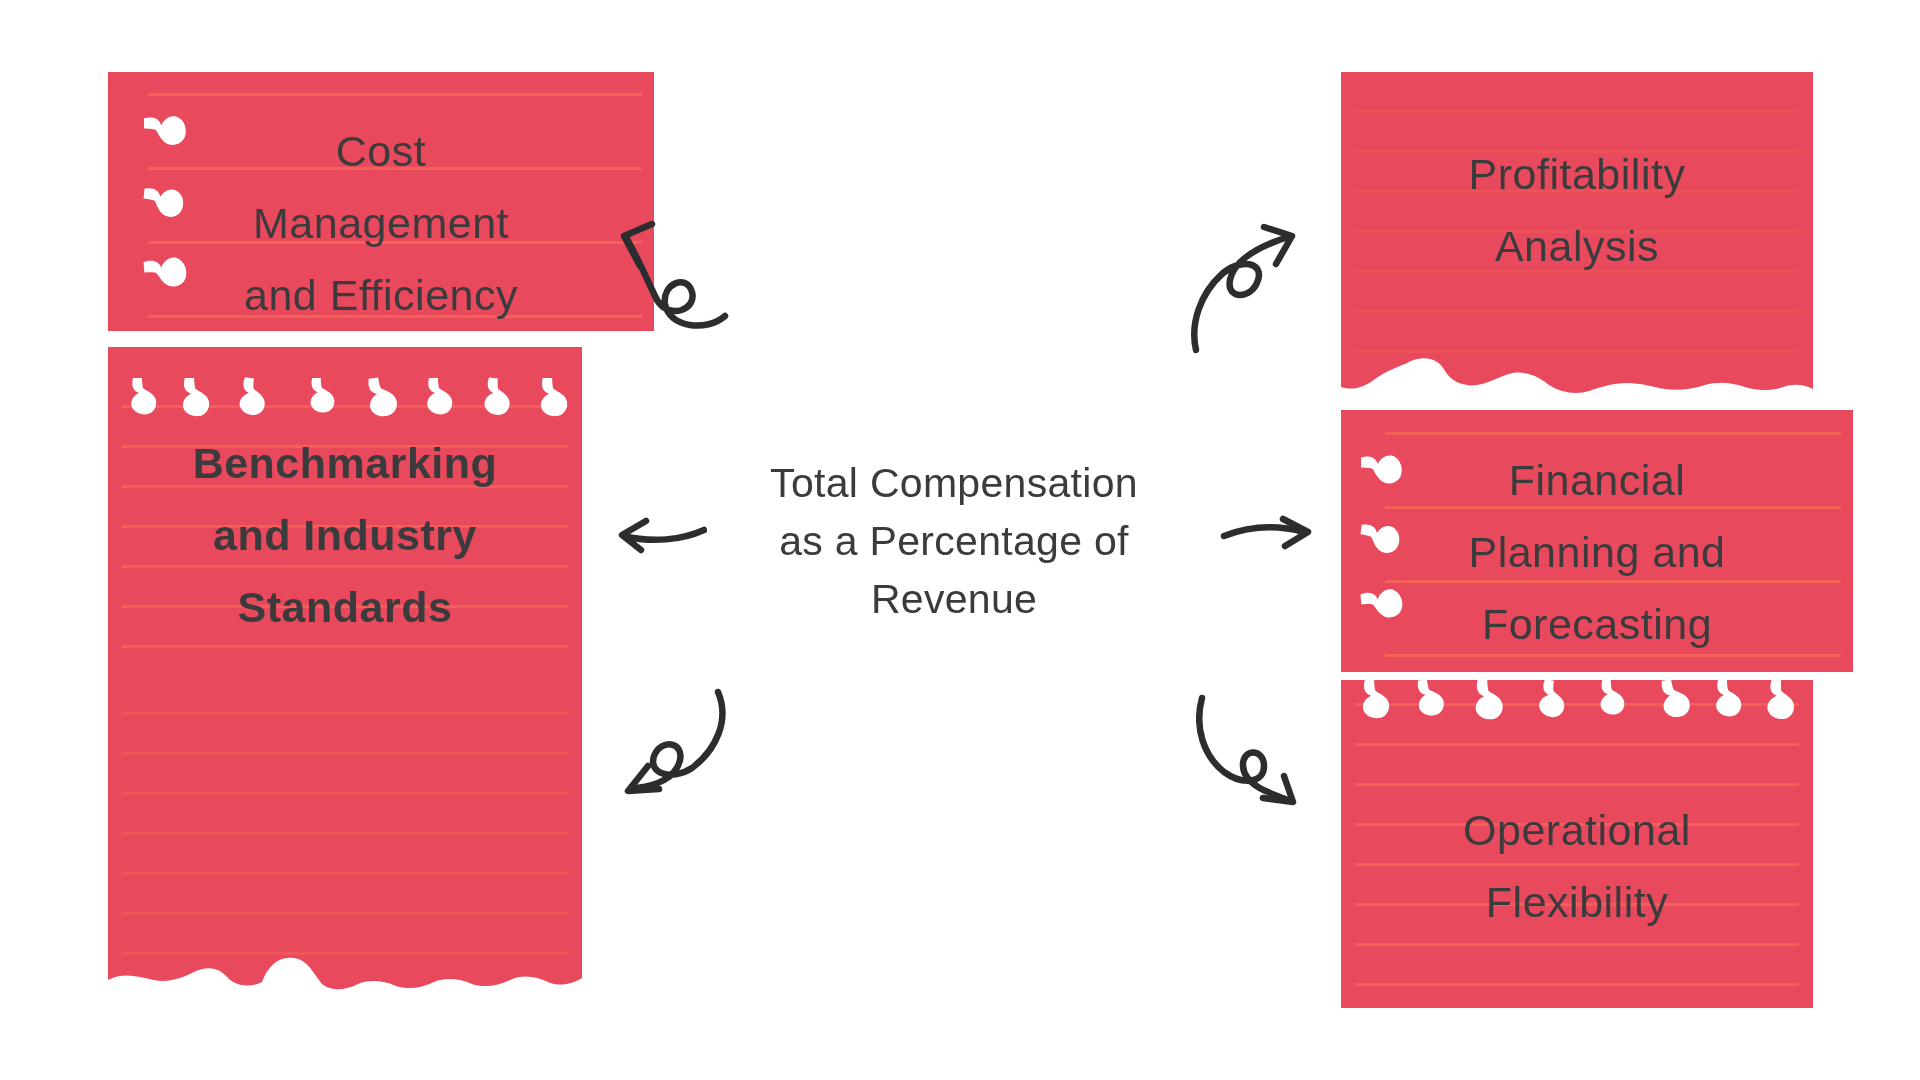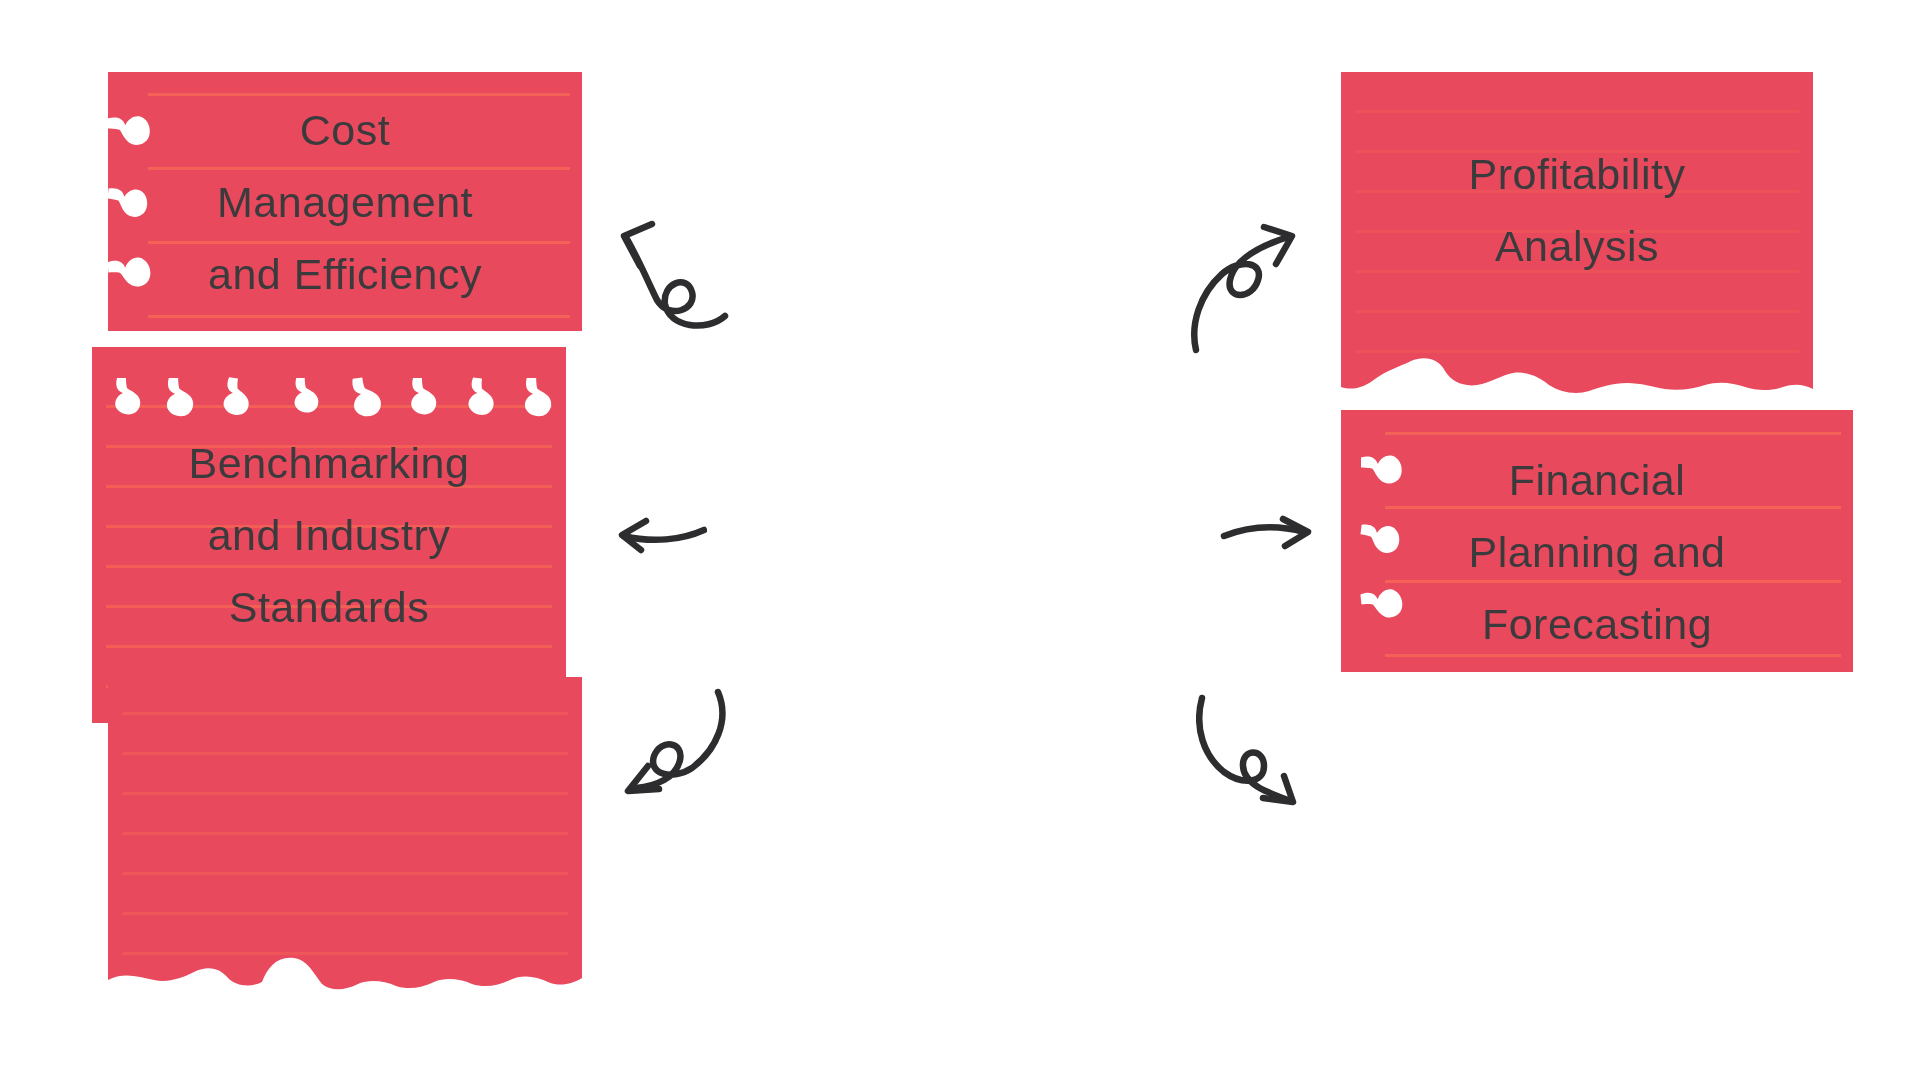--- a/index.html
+++ b/index.html
@@ -31,22 +31,22 @@
   .note-label{
     position:relative;
     z-index:2;
     white-space:pre-line;
     text-align:center;
     color:var(--ink);
     font-size:43px;
     line-height:72px;
     letter-spacing:.5px;
   }
-  .note-tl{left:108px;top:72px;width:474px;height:259px;}
-  .note-ml{left:92px;top:347px;width:474px;height:376px;}
+  .note-tl{left:108px;top:72px;width:546px;height:259px;align-items:flex-end;}
+  .note-ml{left:108px;top:347px;width:474px;height:376px;font-weight:bold;}
   .note-bl{left:108px;top:677px;width:474px;height:324px;}
   .note-tr{left:1341px;top:72px;width:472px;height:332px;}
   .note-mr{left:1341px;top:410px;width:512px;height:262px;}
   .note-br{left:1341px;top:680px;width:472px;height:328px;}
   .note-tr .note-label{padding-bottom:56px;}
   .note-mr .note-label{padding-top:22px;}
   .note-br .note-label{padding-top:44px;}
   .center-topic{
     position:absolute;left:709px;top:451px;width:490px;height:180px;
     display:flex;align-items:center;justify-content:center;
@@ -126,21 +126,39 @@
     <svg class="deco" viewBox="0 0 472 262" aria-hidden="true">
       <use href="#hole-right" fill="#fff" transform="translate(0,53) scale(1.12)"></use>
       <use href="#hole-right" fill="#fff" transform="translate(0,120) scale(1.08) rotate(7)"></use>
       <use href="#hole-right" fill="#fff" transform="translate(0,190) scale(1.12) rotate(-6)"></use>
     </svg>
     <div class="note-label">Financial
 Planning and
 Forecasting</div>
   </div>
 
+  <div class="note note-br">
+    <div class="lines p40" style="left:14px;right:14px;top:-14px;bottom:6px;opacity:.45"></div>
+    <svg class="deco" viewBox="0 0 472 328" aria-hidden="true">
+      <use href="#hole-down" fill="#fff" transform="translate(29,0) scale(1.05)"></use>
+      <use href="#hole-down" fill="#fff" transform="translate(82,0) rotate(-6)"></use>
+      <use href="#hole-down" fill="#fff" transform="translate(142,0) scale(1.08)"></use>
+      <use href="#hole-down" fill="#fff" transform="translate(209,0) rotate(9)"></use>
+      <use href="#hole-down" fill="#fff" transform="translate(266,0) scale(.95)"></use>
+      <use href="#hole-down" fill="#fff" transform="translate(326,0) rotate(-8) scale(1.05)"></use>
+      <use href="#hole-down" fill="#fff" transform="translate(382,0)"></use>
+      <use href="#hole-down" fill="#fff" transform="translate(436,0) scale(1.06) rotate(5)"></use>
+    </svg>
+    <div class="note-label">Operational
+Flexibility</div>
+  </div>
 
+  <div class="center-topic">Total Compensation
+as a Percentage of
+Revenue</div>
 
   <svg class="arrow arr-tl" width="125" height="120" viewBox="0 0 125 120" aria-hidden="true">
     <path d="M118,104 C100,120 62,116 58,92 C55,71 80,62 85,80 C90,98 62,108 50,88 C42,72 32,48 20,27"></path>
     <path d="M45,12 L17,24 L33,54"></path>
   </svg>
 
   <svg class="arrow arr-tr" width="125" height="135" viewBox="0 0 125 135" aria-hidden="true">
     <path d="M8,128 C2,102 12,72 34,52 C52,36 76,40 70,58 C64,78 38,78 42,58 C46,38 72,24 100,15"></path>
     <path d="M76,5 L104,14 L88,42"></path>
   </svg>

